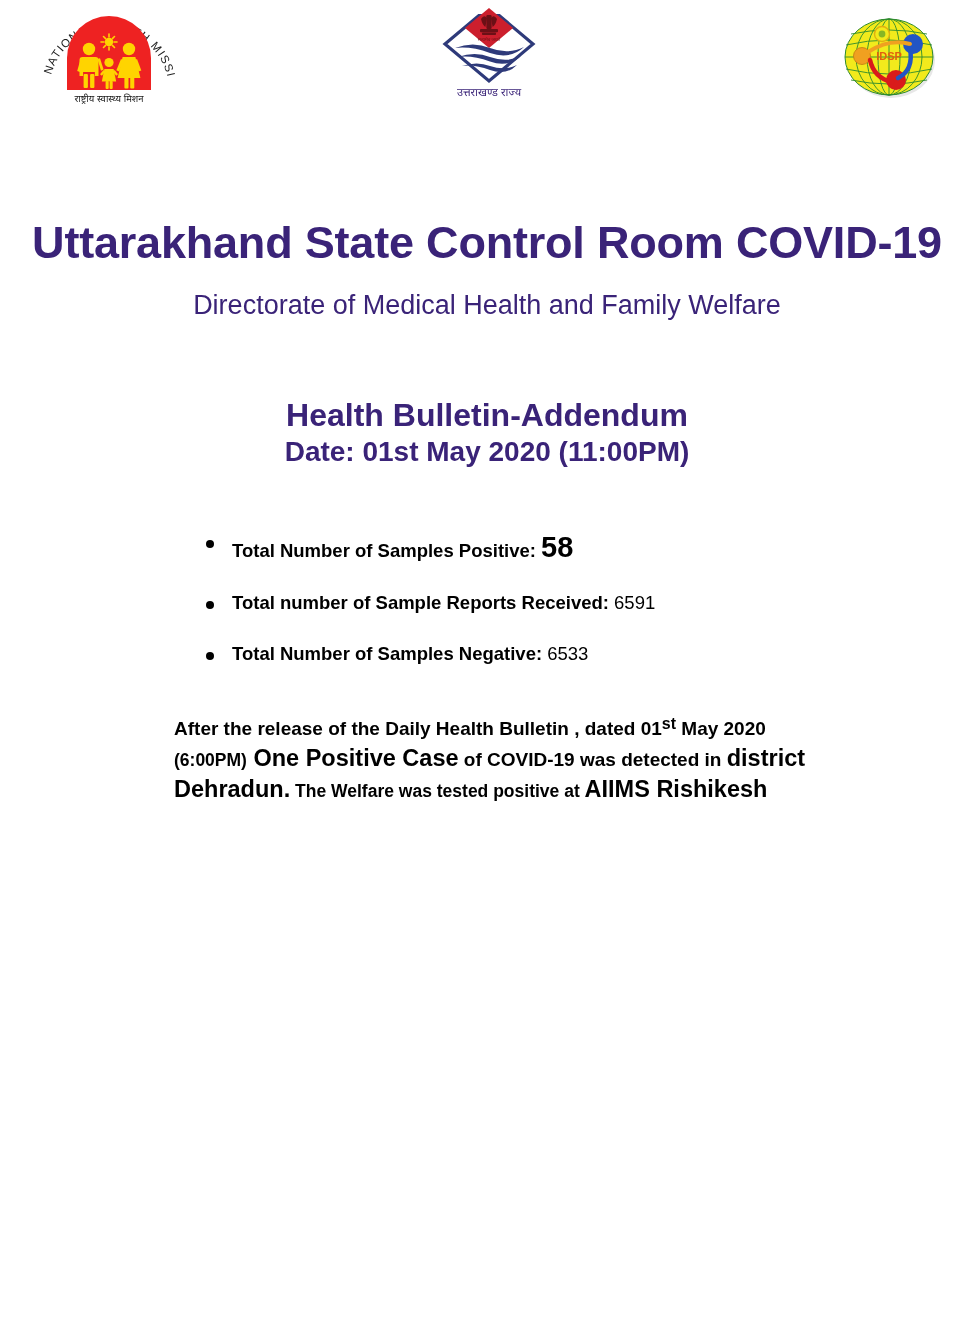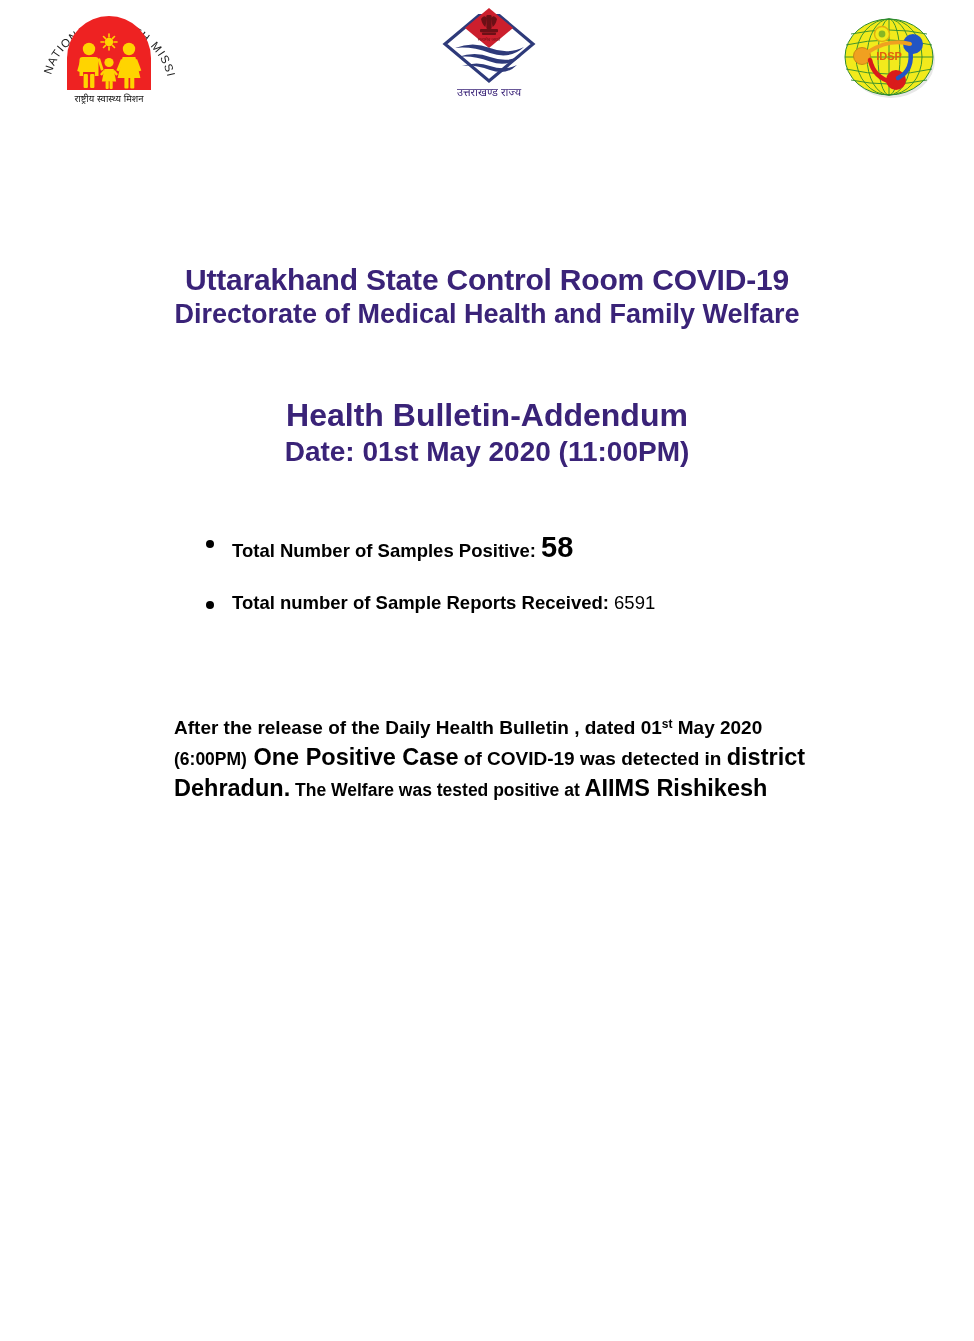--- a/index.html
+++ b/index.html
@@ -48,36 +48,36 @@
   
   .title-block {
     position: absolute;
     top: 218px;
     left: 0;
     width: 974px;
     text-align: center;
     color: #3a2378;
   }
   .title-line-1 {
-    font-size: 30px;
+    font-size: 45px;
     font-weight: bold;
     line-height: 1.12;
     letter-spacing: -0.2px;
-    margin-top: 45px;
   }
   .title-line-2 {
     font-size: 26px;
     font-weight: bold;
     line-height: 1.3;
     margin-top: 2px;
   }
   .title-line-3 {
     font-size: 27px;
-    font-weight: bold;
+    font-weight: normal;
     line-height: 1.3;
+    margin-top: 20px;
   }
 
   
   .bulletin-block {
     position: absolute;
     top: 396px;
     left: 0;
     width: 974px;
     text-align: center;
     color: #3a2378;
@@ -141,21 +141,21 @@
     color: #000000;
     font-weight: bold;
   }
   .note-line {
     line-height: 28px;
     white-space: nowrap;
   }
   .t-sm  { font-size: 17.5px; font-weight: bold; }
   .t-md  { font-size: 19px;   font-weight: bold; margin-top: 28px; }
   .t-lg  { font-size: 23.5px; font-weight: bold; }
-  .t-sup { font-size: 12px; vertical-align: super; font-weight: bold; text-align: right; }
+  .t-sup { font-size: 16px; vertical-align: super; font-weight: bold; text-align: right; }
 </style>
 </head>
 <body>
 
 <div class="logo-bar">
 
   <div class="logo-nhm">
     <svg viewBox="0 0 150 108" width="150" height="108">
       <defs>
         <path id="nhmArc" d="M 16,74 A 60,62 0 0 1 134,74" fill="none"></path>
@@ -293,20 +293,24 @@
 
 <ul class="stats-list">
   <li class="stat-item">
     <span class="stat-bullet"></span>
     <span>Total Number of Samples Positive: </span><span class="stat-value-big">58</span>
   </li>
   <li class="stat-item">
     <span class="stat-bullet"></span>
     <span>Total number of Sample Reports Received: </span><span class="stat-value-normal">6591</span>
   </li>
+  <li class="stat-item">
+    <span class="stat-bullet"></span>
+    <span>Total Number of Samples Negative: </span><span class="stat-value-normal">6533</span>
+  </li>
 </ul>
 
 <div class="note-block">
   <div class="note-line">
     <span class="t-md">After the release of the Daily Health Bulletin , dated 01</span><span class="t-sup">st</span><span class="t-md"> May 2020</span>
   </div>
   <div class="note-line">
     <span class="t-sm">(6:00PM)</span><span class="t-lg"> One Positive Case</span><span class="t-md"> of COVID-19 was detected in </span><span class="t-lg">district</span>
   </div>
   <div class="note-line">

